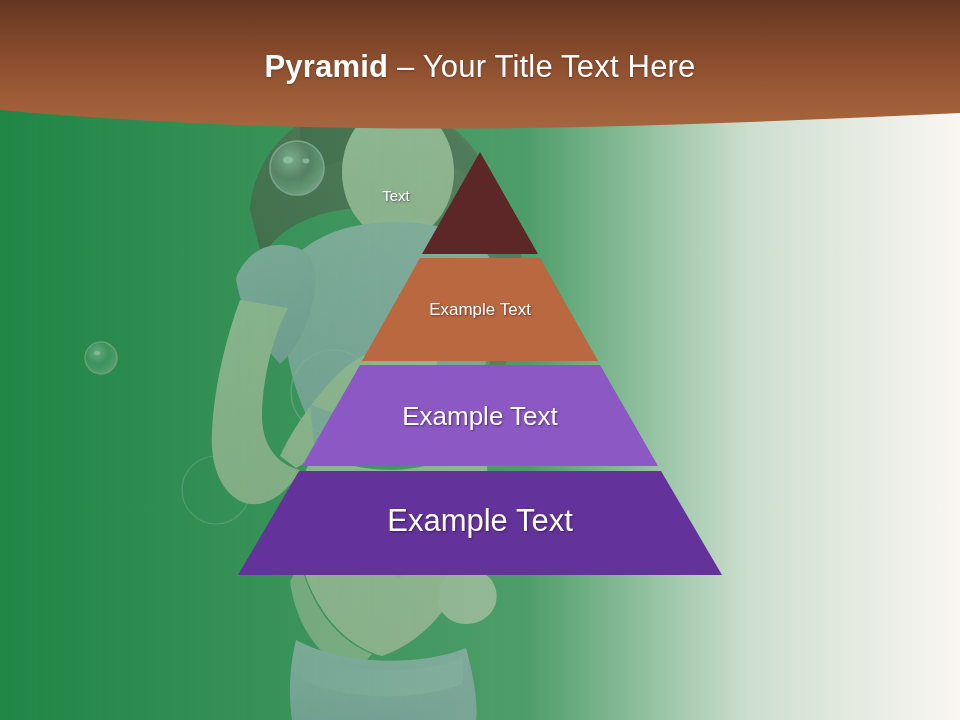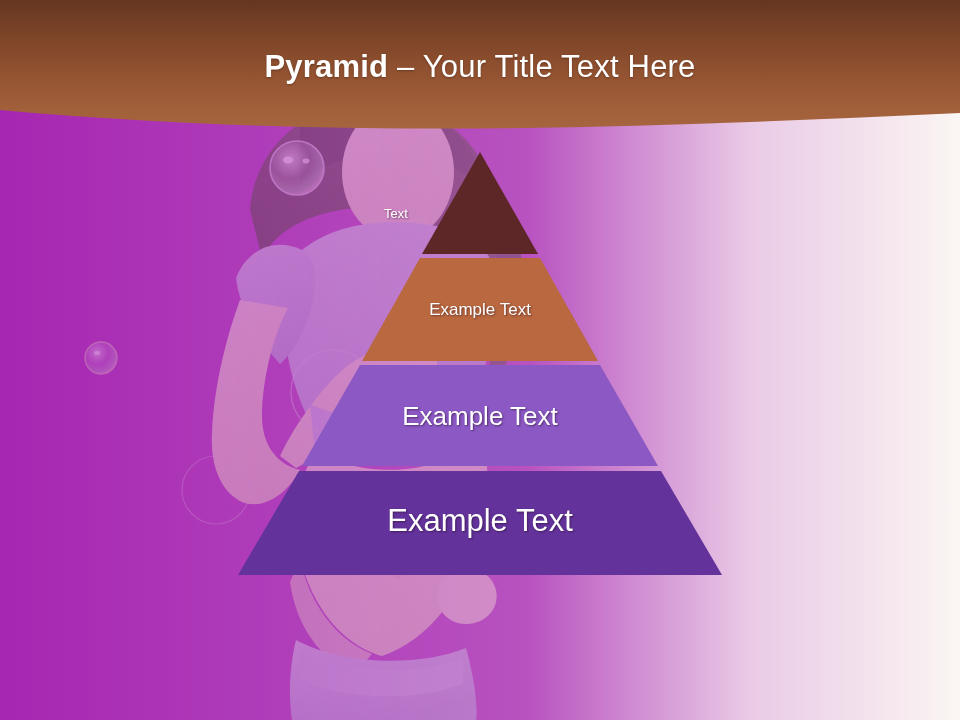--- a/index.html
+++ b/index.html
@@ -12,21 +12,21 @@
     overflow: hidden;
     font-family: "Liberation Sans", sans-serif;
     background: #FBF6F3;
   }
 
   #slide {
     position: relative;
     width: 960px;
     height: 720px;
     overflow: hidden;
-    background: #a21caf;
+    background: #15803d;
   }
 
   
   .photo-layer {
     position: absolute;
     left: 0; top: 0;
     width: 960px; height: 720px;
     overflow: hidden;
   }
   .photo-svg { position: absolute; left: 0; top: 0; }
@@ -61,21 +61,21 @@
     width: 960px; height: 720px;
   }
   .tier-label {
     position: absolute;
     text-align: center;
     color: #FFFFFF;
     white-space: nowrap;
     text-shadow: 1px 1px 2px rgba(40,15,40,0.55);
     font-weight: normal;
   }
-  #tier-label-0 { left: 0; width: 792px; top: 206px; font-size: 13px; }
+  #tier-label-0 { left: 0; width: 792px; top: 187px; font-size: 15px; }
   #tier-label-1 { left: 0; width: 960px; top: 300px; font-size: 17px; }
   #tier-label-2 { left: 0; width: 960px; top: 401px; font-size: 26px; }
   #tier-label-3 { left: 0; width: 960px; top: 503px; font-size: 31px; }
 </style>
 </head>
 <body>
 
 <div id="slide">
 
   <div class="photo-layer">

